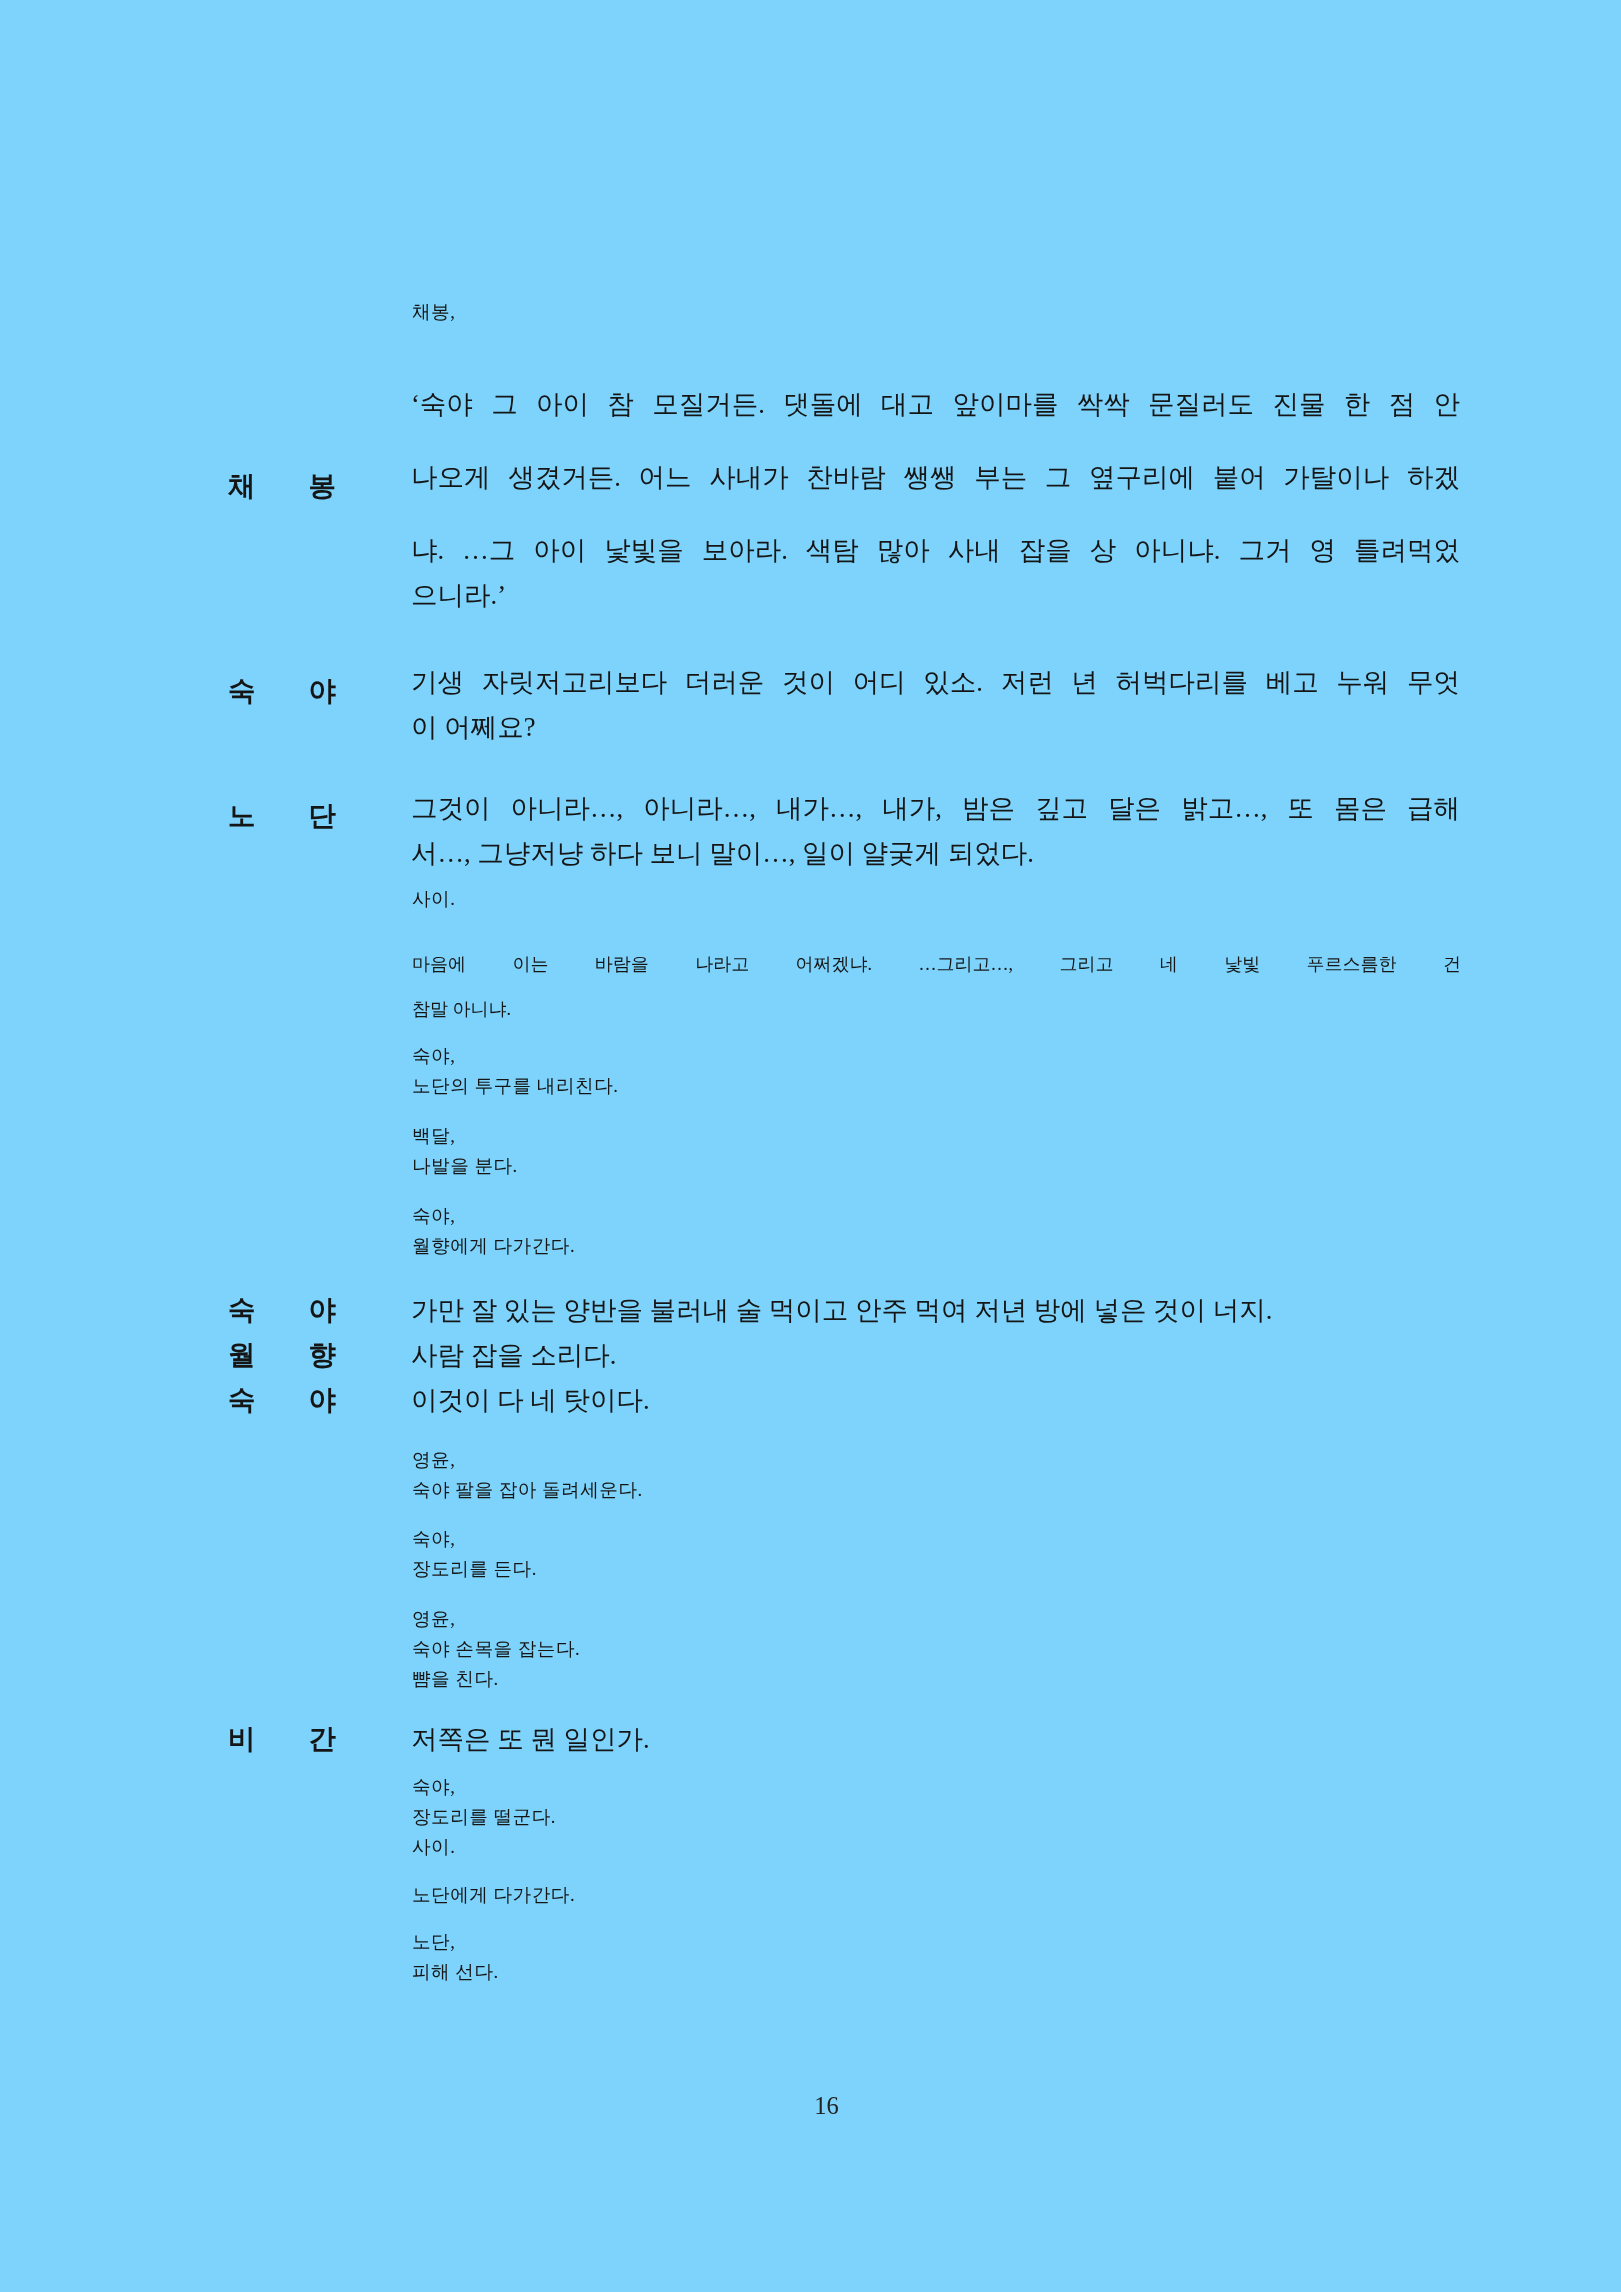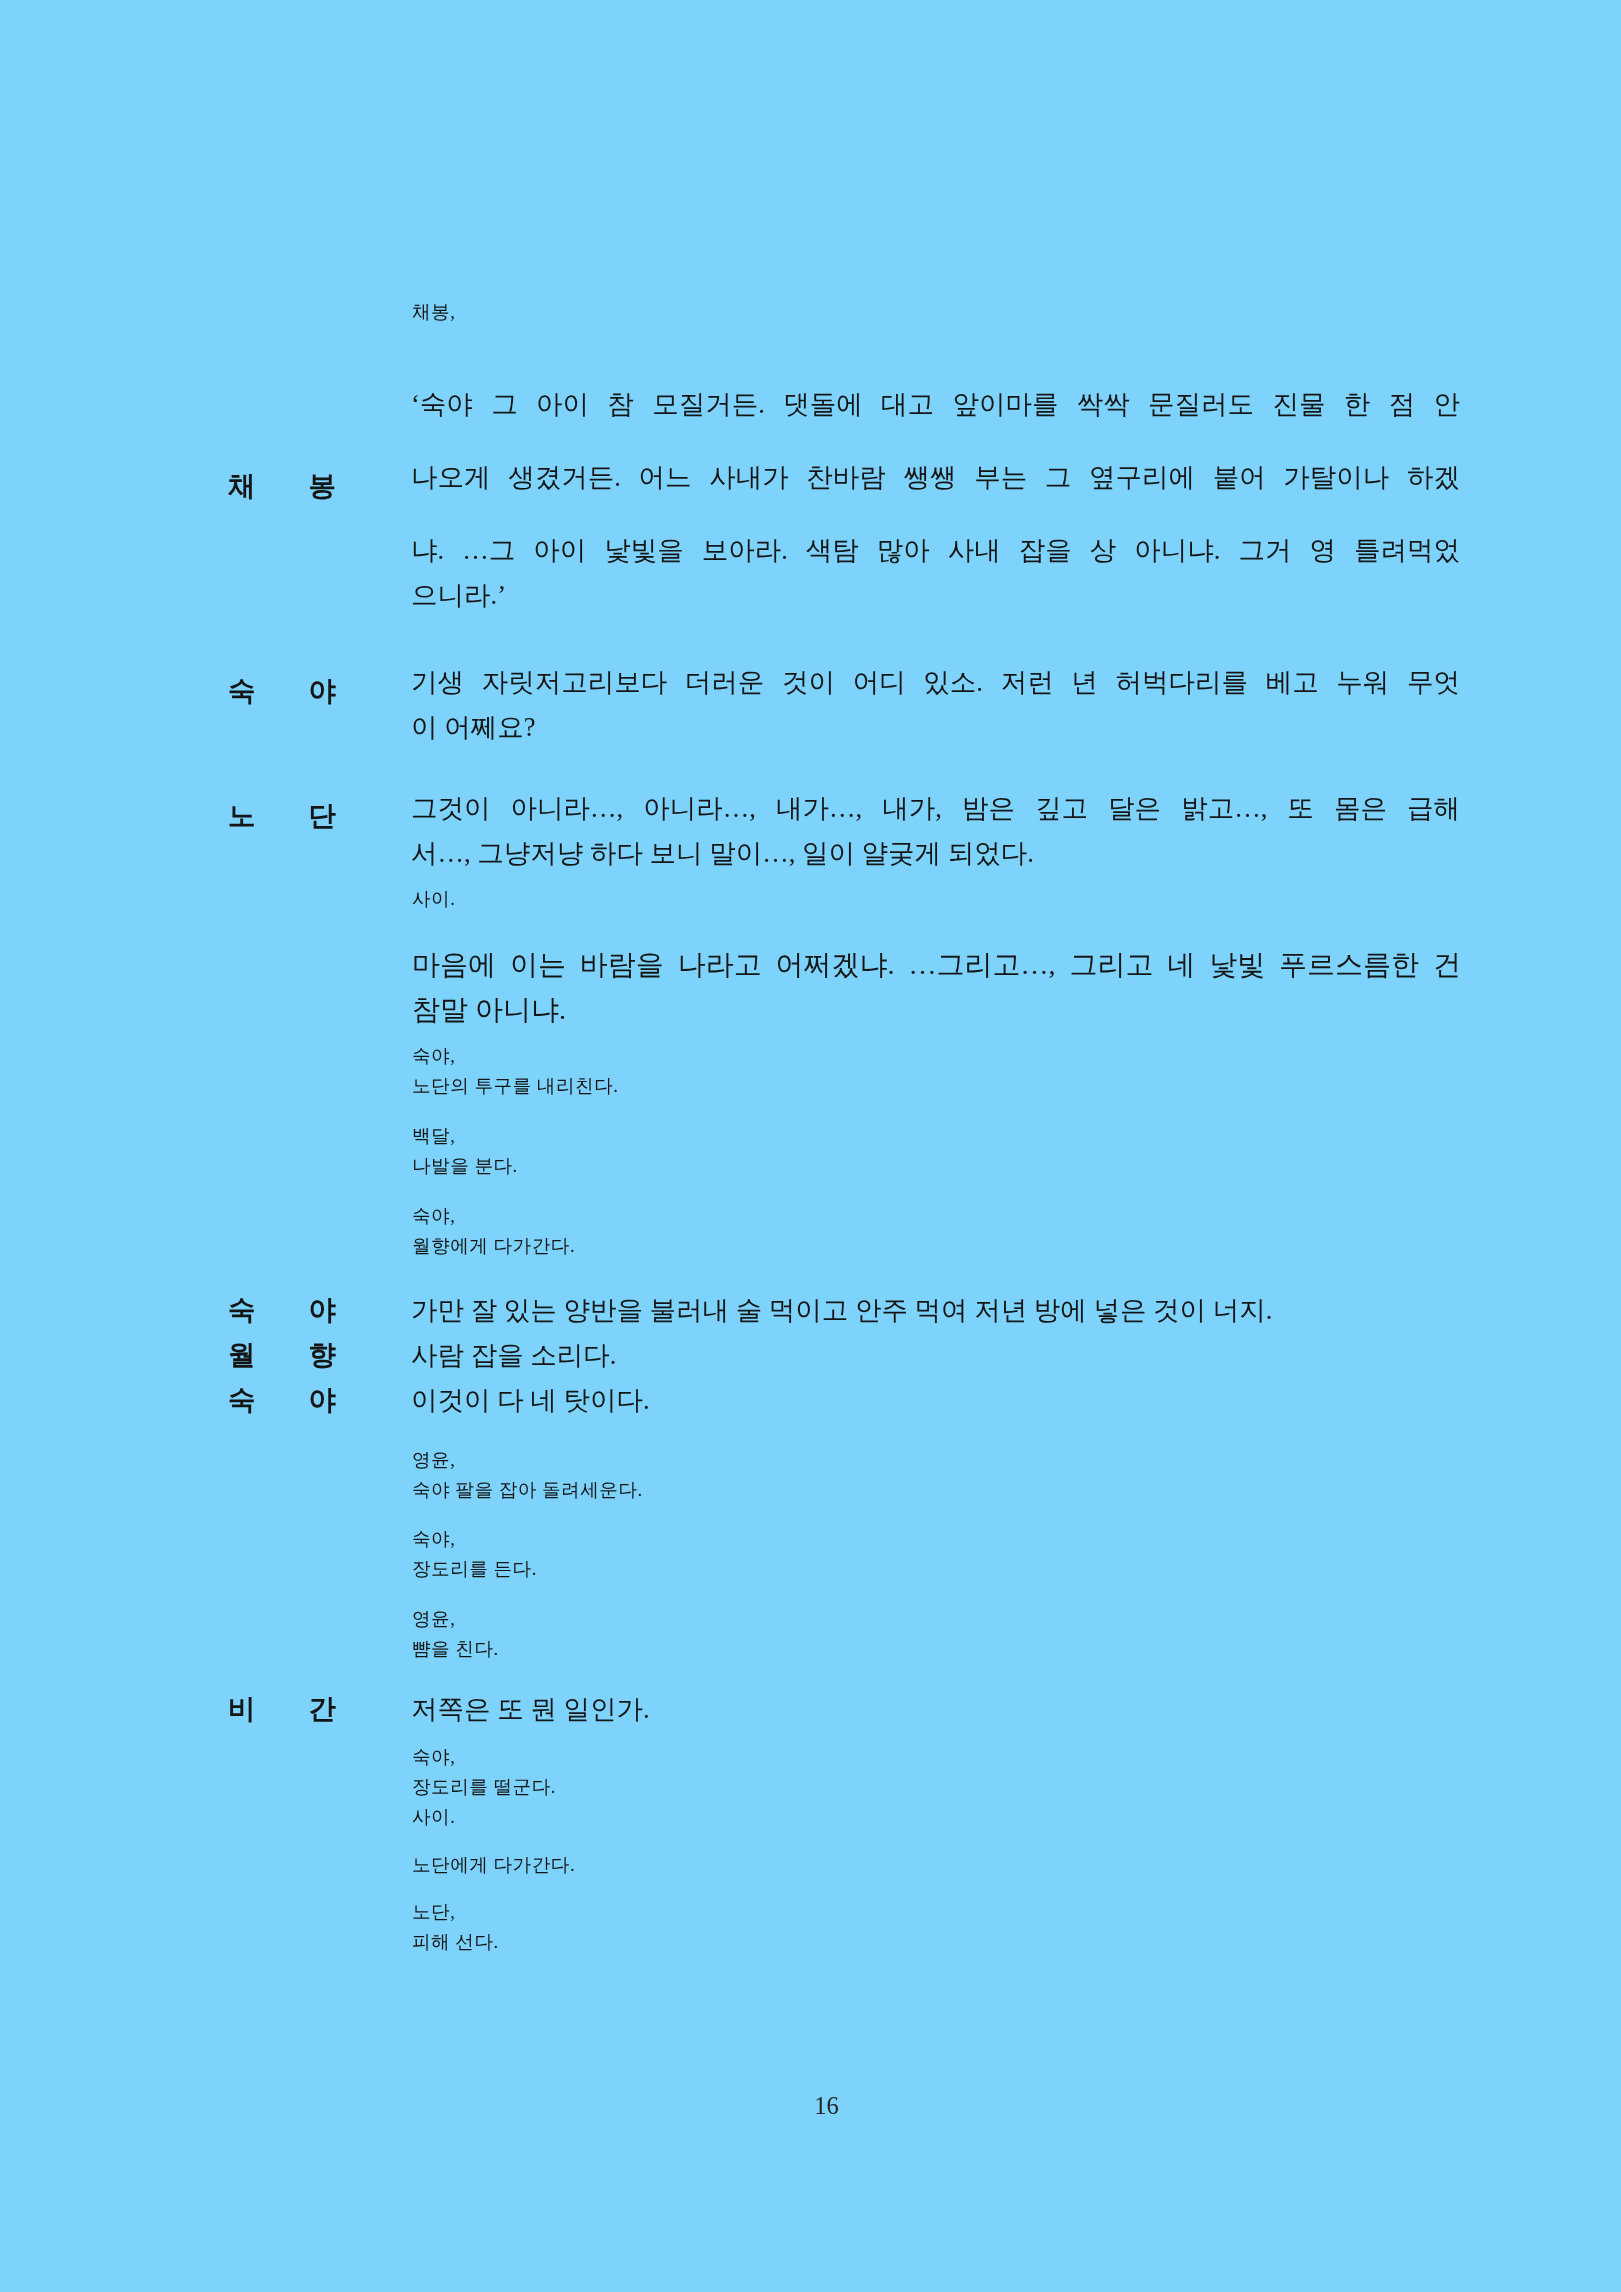--- a/index.html
+++ b/index.html
@@ -17,21 +17,21 @@
     font-size:18.6px;line-height:30px;letter-spacing:0.5px;
   }
   
   .drow{display:flex;align-items:center;}
   .speaker{
     flex:none;margin-left:228px;width:108px;
     font-weight:bold;font-size:27.4px;line-height:45px;
     text-align:justify;text-align-last:justify;
   }
   .dtext{flex:none;margin-left:75px;width:1049px;font-size:26.5px;line-height:45px;}
-  .cont{margin-left:412px;width:1049px;font-size:28px;line-height:45px;}
+  .cont{margin-left:412px;width:1049px;font-size:18px;line-height:45px;}
   .jline{text-align:justify;text-align-last:justify;margin-top:28px;}
   .lline{text-align:left;}
   .footer{
     position:absolute;left:16px;top:2092px;width:100%;
     text-align:center;font-size:24.5px;color:#222;
     font-family:"Liberation Serif","DejaVu Serif",serif;
   }
   .mb28{margin-bottom:27.4px;} .mb26{margin-bottom:25.5px;} .mb24{margin-bottom:23.5px;}
   .mb22{margin-bottom:21.6px;} .mb20{margin-bottom:19.6px;} .mb18{margin-bottom:17.6px;}
   .mb14{margin-bottom:13.7px;} .mb10{margin-bottom:9.8px;} .mb8{margin-bottom:7.8px;}
@@ -122,20 +122,21 @@
       <div>숙야 팔을 잡아 돌려세운다.</div>
     </div>
 
     <div class="direction mb20">
       <div>숙야,</div>
       <div>장도리를 든다.</div>
     </div>
 
     <div class="direction mb24">
       <div>영윤,</div>
+      <div>숙야 손목을 잡는다.</div>
       <div>뺨을 친다.</div>
     </div>
 
     <div class="drow mb10">
       <div class="speaker">비 간</div>
       <div class="dtext">
         <div class="lline">저쪽은 또 뭔 일인가.</div>
       </div>
     </div>
 

